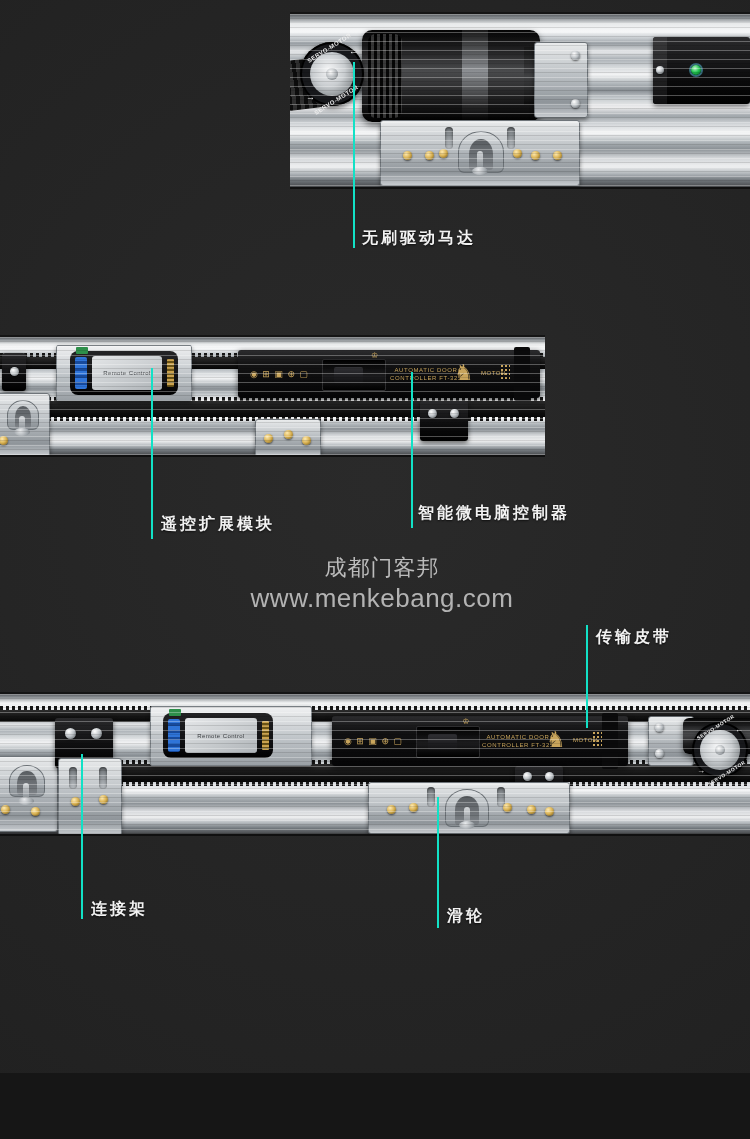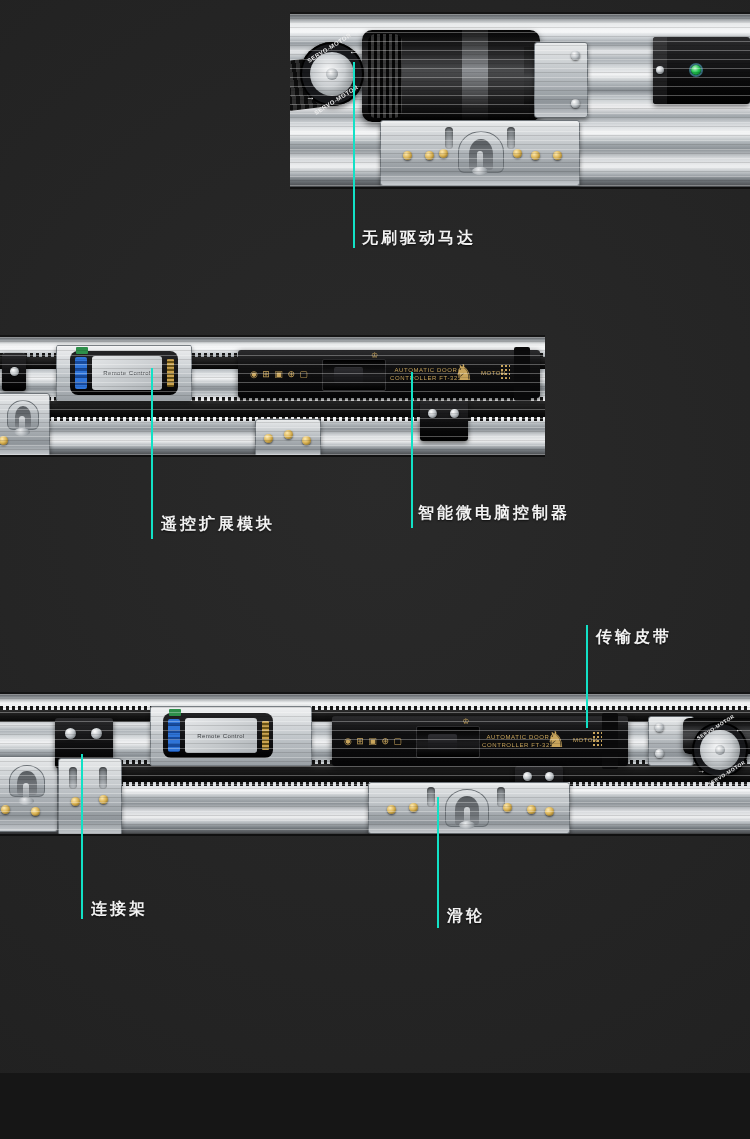--- a/index.html
+++ b/index.html
@@ -306,15 +306,19 @@
 
   <div class="cl-line" style="left:586px;top:625px;height:103px;background:#12e1c6;"></div>
   <div class="cl-label" style="left:596px;top:627px;color:#f2f2f2;">传输皮带</div>
 
   <div class="cl-line" style="left:81px;top:754px;height:165px;background:#12e1c6;"></div>
   <div class="cl-label" style="left:91px;top:899px;color:#f2f2f2;">连接架</div>
 
   <div class="cl-line" style="left:437px;top:797px;height:131px;background:#12e1c6;"></div>
   <div class="cl-label" style="left:447px;top:906px;color:#f2f2f2;">滑轮</div>
 
+  <div class="wm-center" style="top:553px;">
+    <div class="wm-brand">成都门客邦</div>
+    <div class="wm-url">www.menkebang.com</div>
+  </div>
 
 
 </div>
 
 </body></html>

